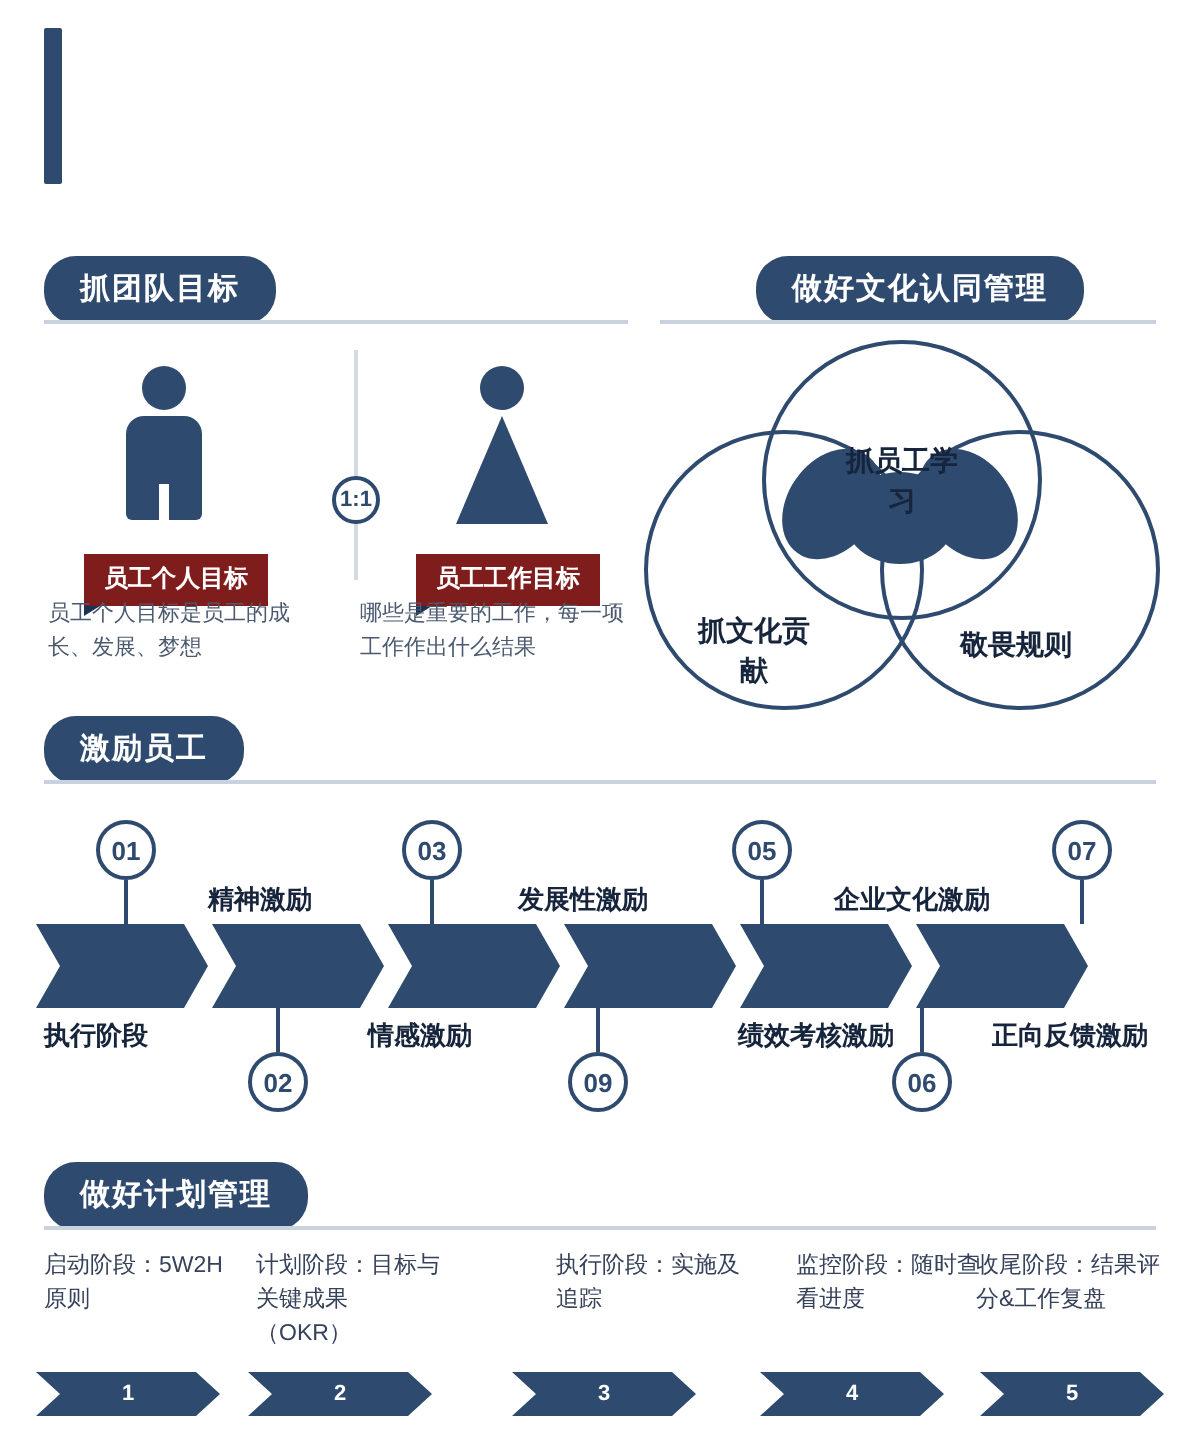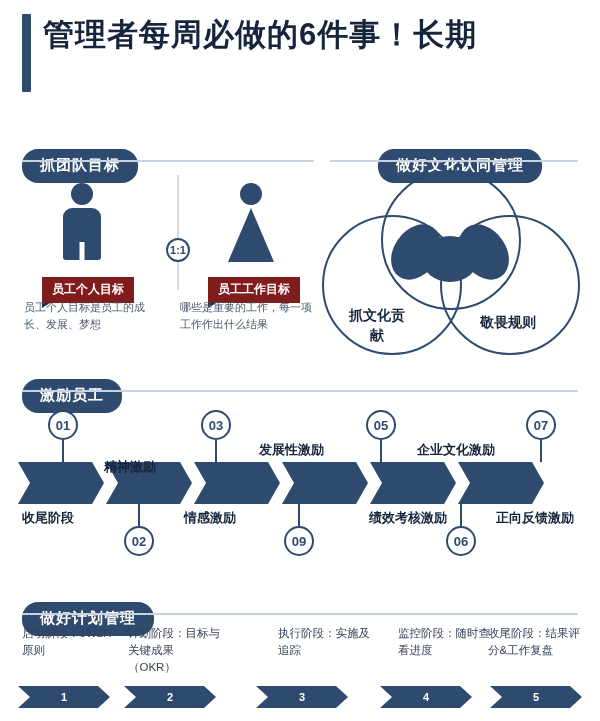--- a/index.html
+++ b/index.html
@@ -46,21 +46,20 @@
     position: absolute;
     background: #2e4a6e;
     color: #ffffff;
     font-size: 15px;
     font-weight: bold;
     border-radius: 16px;
     padding: 7px 18px 8px 18px;
     letter-spacing: 1px;
     white-space: nowrap;
     box-sizing: border-box;
-    margin-top: 21px;
   }
   .rule {
     position: absolute;
     height: 2px;
     background: #c9d3e0;
   }
 
   
   .person {
     position: absolute;
@@ -251,21 +250,20 @@
     justify-content: center;
     box-sizing: border-box;
   }
 </style>
 </head>
 <body>
 
 <div class="title-wrap">
   <div class="title-bar"></div>
   <div class="title-text">
-    <div>管理者每周必做的6件事！长期</div>
   </div>
 </div>
 
 <div class="pill" style="left:22px; top:128px;">抓团队目标</div>
 <div class="rule" style="left:22px; top:160px; width:292px;"></div>
 
 <div class="pill" style="left:378px; top:128px;">做好文化认同管理</div>
 <div class="rule" style="left:330px; top:160px; width:248px;"></div>
 
 <div class="person" style="left:63px; top:183px;">
@@ -292,20 +290,21 @@
        clip-path: ellipse(28px 23px at 28px 23px); transform: rotate(0deg);"></div>
   <div class="lens" style="left:72px; top:52px; width:44px; height:60px; background:#2e4a6e;
        clip-path: ellipse(22px 30px at 22px 30px); transform: rotate(35deg);"></div>
   <div class="lens" style="left:140px; top:52px; width:44px; height:60px; background:#2e4a6e;
        clip-path: ellipse(22px 30px at 22px 30px); transform: rotate(-35deg);"></div>
 
   <div class="circle c-top"></div>
   <div class="circle c-left"></div>
   <div class="circle c-right"></div>
 
+  <div class="venn-label" style="left:95px; top:50px; width:68px;">抓员工学习</div>
   <div class="venn-label" style="left:22px; top:135px; width:66px;">抓文化贡献</div>
   <div class="venn-label" style="left:148px; top:142px; width:76px;">敬畏规则</div>
 </div>
 
 <div class="pill" style="left:22px; top:358px;text-align:right;">激励员工</div>
 <div class="rule" style="left:22px; top:390px; width:556px;"></div>
 
 <div class="arrow-strip">
   <div class="chev" style="left:0px;"></div>
   <div class="chev" style="left:88px;"></div>
@@ -324,22 +323,22 @@
 <div class="conn" style="left:540px; top:440px; height:22px;"></div>
 
 <div class="num-circle" style="left:48px;  top:410px;">01</div>
 <div class="num-circle" style="left:124px; top:526px;">02</div>
 <div class="num-circle" style="left:201px; top:410px;">03</div>
 <div class="num-circle" style="left:284px; top:526px;">09</div>
 <div class="num-circle" style="left:366px; top:410px;">05</div>
 <div class="num-circle" style="left:446px; top:526px;">06</div>
 <div class="num-circle" style="left:526px; top:410px;">07</div>
 
-<div class="arr-label" style="left:22px;  top:509px;">收尾阶段</div>
-<div class="arr-label" style="left:104px; top:458px;">精神激励</div>
+<div class="arr-label" style="left:22px;  top:509px;">执行阶段</div>
+<div class="arr-label" style="left:104px; top:441px;">精神激励</div>
 <div class="arr-label" style="left:184px; top:509px;">情感激励</div>
 <div class="arr-label" style="left:259px; top:441px;">发展性激励</div>
 <div class="arr-label" style="left:334px; top:509px;margin-left:35px;">绩效考核激励</div>
 <div class="arr-label" style="left:417px; top:441px;">企业文化激励</div>
 <div class="arr-label" style="left:496px; top:509px;">正向反馈激励</div>
 
 <div class="pill" style="left:22px; top:581px;">做好计划管理</div>
 <div class="rule" style="left:22px; top:613px; width:556px;"></div>
 
 <div class="plan-col" style="left:22px;">启动阶段：5W2H原则</div>

